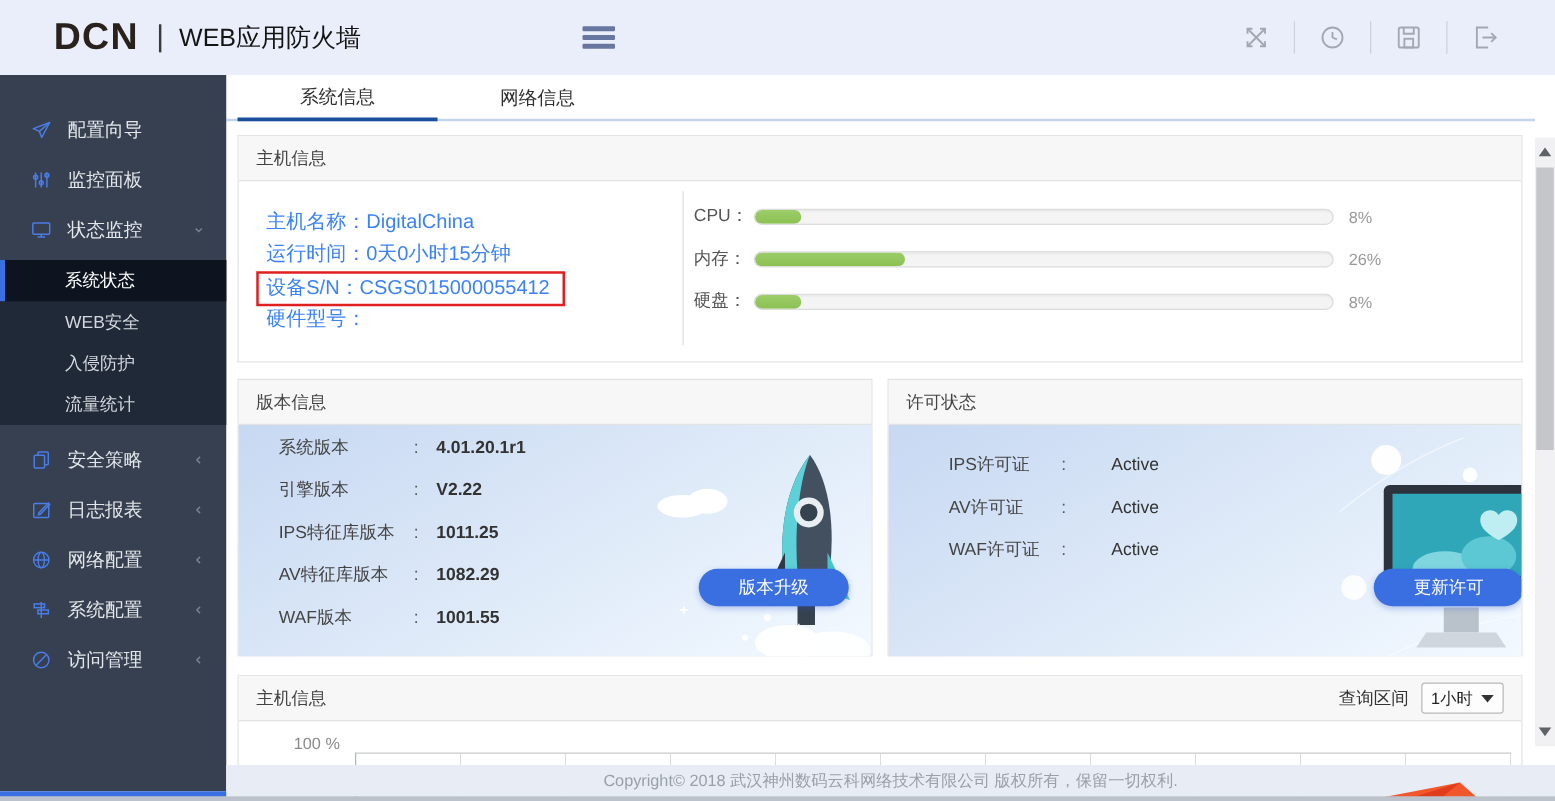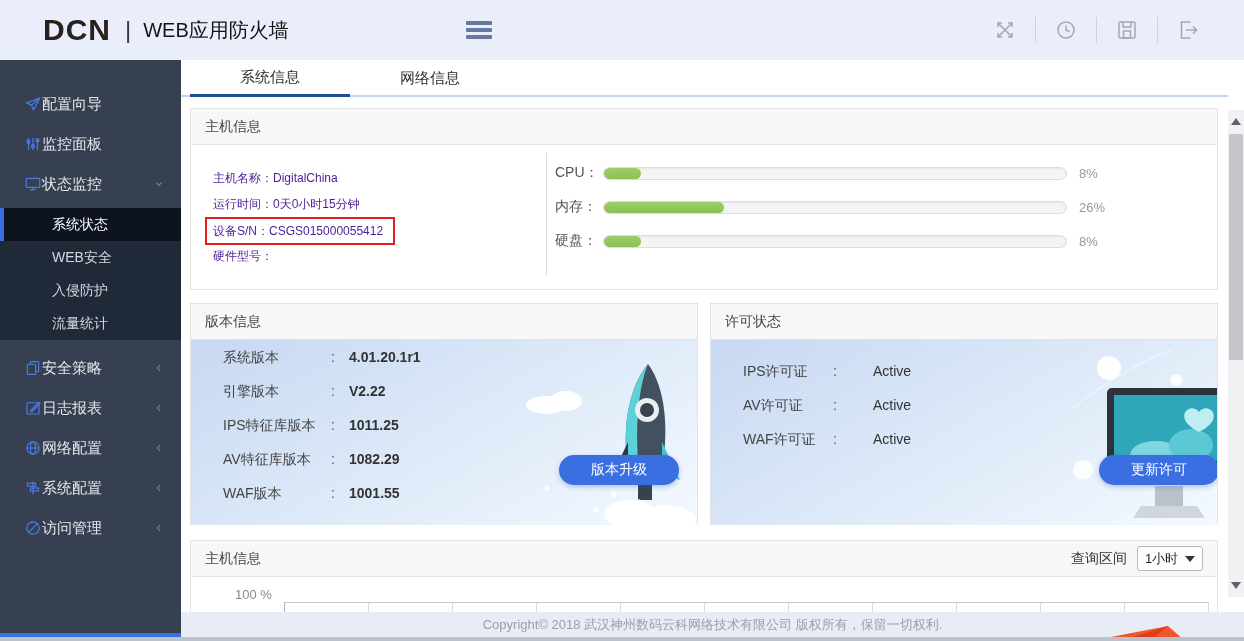--- a/index.html
+++ b/index.html
@@ -16,21 +16,21 @@
   .hamburger span { display:block; height:4px; margin-bottom:3px; background:#68779f; border-radius:1px; }
   .header-icons { position:absolute; right:26px; top:0; height:60px; display:flex; align-items:center; }
   .hicon { width:24px; height:24px; margin:0 18px; color:#a3a8b0; cursor:pointer; }
   .hdiv { width:1px; height:26px; background:#ccd2dc; }
 
   
   .sidebar { position:absolute; left:0; top:60px; width:181px; height:573px;
              background:var(--sidebarBg); z-index:4; padding-top:24px; }
   .nav-item { height:40px; display:flex; align-items:center; padding-left:24px; cursor:pointer; position:relative; }
   .nav-item .nicon { width:18px; height:18px; color:#4a7ce8; flex:none; }
-  .nav-item .nlabel { font-size:15px; color:#e3e6ea; }
+  .nav-item .nlabel { margin-left:12px; font-size:15px; color:#e3e6ea; }
   .nav-chevron { position:absolute; right:16px; width:12px; height:12px; color:#77808f; }
   .submenu { background:var(--sidebarSubBg); margin-top:4px; margin-bottom:8px; }
   .sub-item { height:33px; display:flex; align-items:center; padding-left:48px; font-size:14px;
               color:#d4d8de; cursor:pointer; border-left:4px solid transparent; }
   .sub-item.active { background:var(--sidebarActiveBg); border-left-color:var(--accent); color:#fff; }
   .sidebar-accent { position:absolute; left:0; top:633px; width:181px; height:5px; background:var(--accent); z-index:6; }
 
   
   .main { position:absolute; left:181px; top:60px; width:1047px; height:581px; background:#fff; }
   .tabbar { position:absolute; left:0; top:0; width:1047px; height:37px; background:#fff;
@@ -39,41 +39,41 @@
          font-size:15px; color:#2f2f2f; cursor:pointer; margin-bottom:-2px; }
   .tab.active { border-bottom:3px solid var(--tabUnderline); font-weight:normal; }
 
   .panel { position:absolute; background:#fff; border:1px solid var(--panelBorder); }
   .panel-head { height:36px; background:var(--panelHeadBg); border-bottom:1px solid var(--panelBorder);
                 display:flex; align-items:center; padding:0 14px; font-size:14px; color:#444; }
 
   
   #panel-host { left:9px; top:48px; width:1028px; height:182px; }
   .host-body { display:flex; height:145px; }
-  .host-fields { width:355px; padding:20px 0 0 22px; font-size:12px; color:#4c1d95; }
+  .host-fields { width:355px; padding:20px 0 0 22px; font-size:16px; color:#3b82f6; }
   .hrow { height:26px; line-height:26px; white-space:nowrap; }
   .red-box { display:inline-block; border:2px solid var(--red); padding:0 10px 0 6px; margin-left:-8px; line-height:24px; }
   .host-div { border-left:1px solid #ddd; margin:8px 0 14px 0; }
   .meters { flex:1; padding:18px 98px 0 8px; }
   .mrow { display:flex; align-items:center; height:20px; margin-bottom:14px; }
   .mlabel { width:48px; font-size:14px; color:#555; flex:none; }
   .track { flex:1; height:13px; background:#f4f4f4; border:1px solid #dcdcdc; border-radius:8px; overflow:hidden; box-shadow:inset 0 1px 2px rgba(0,0,0,.06); }
   .fill { height:100%; border-radius:8px; background:linear-gradient(#9ccd69, var(--green)); }
   .mpct { width:52px; padding-left:12px; font-size:13px; color:#999; flex:none; }
 
   
   #panel-version { left:9px; top:243px; width:508px; height:222px; }
   #panel-license { left:529px; top:243px; width:508px; height:222px; }
   .grad-body { position:relative; height:185px; overflow:hidden;
                background:linear-gradient(150deg,#c7d8f2 0%, #dde9f8 50%, #f3f9ff 100%); }
   .vrow { display:flex; padding-left:32px; height:34px; line-height:34px; font-size:14px; color:#444; position:relative; z-index:2; }
   .vrow .vlabel { width:108px; }
   .vrow .vcolon { width:18px; color:#555; }
   .vrow .vvalue { color:#333;font-weight:bold; }
-  .lrow { display:flex; padding-left:32px; height:34px; line-height:34px; font-size:14px; color:#444; position:relative; z-index:2; }
+  .lrow { display:flex; padding-left:48px; height:34px; line-height:34px; font-size:14px; color:#444; position:relative; z-index:2; }
   .lrow .llabel { width:90px; }
   .lrow .lcolon { width:40px; color:#555; }
   .lrow .lvalue { color:#333; }
   .pill-btn { position:absolute; width:120px; height:30px; border-radius:15px; background:var(--accent);
               color:#fff; font-size:14px; display:flex; align-items:center; justify-content:center;
               cursor:pointer; z-index:3; box-shadow:0 2px 5px rgba(40,80,200,.3); border:none; }
   #btn-upgrade { left:368px; top:115px; }
   #btn-license { left:388px; top:115px; }
   .illus { position:absolute; z-index:1; }
 

